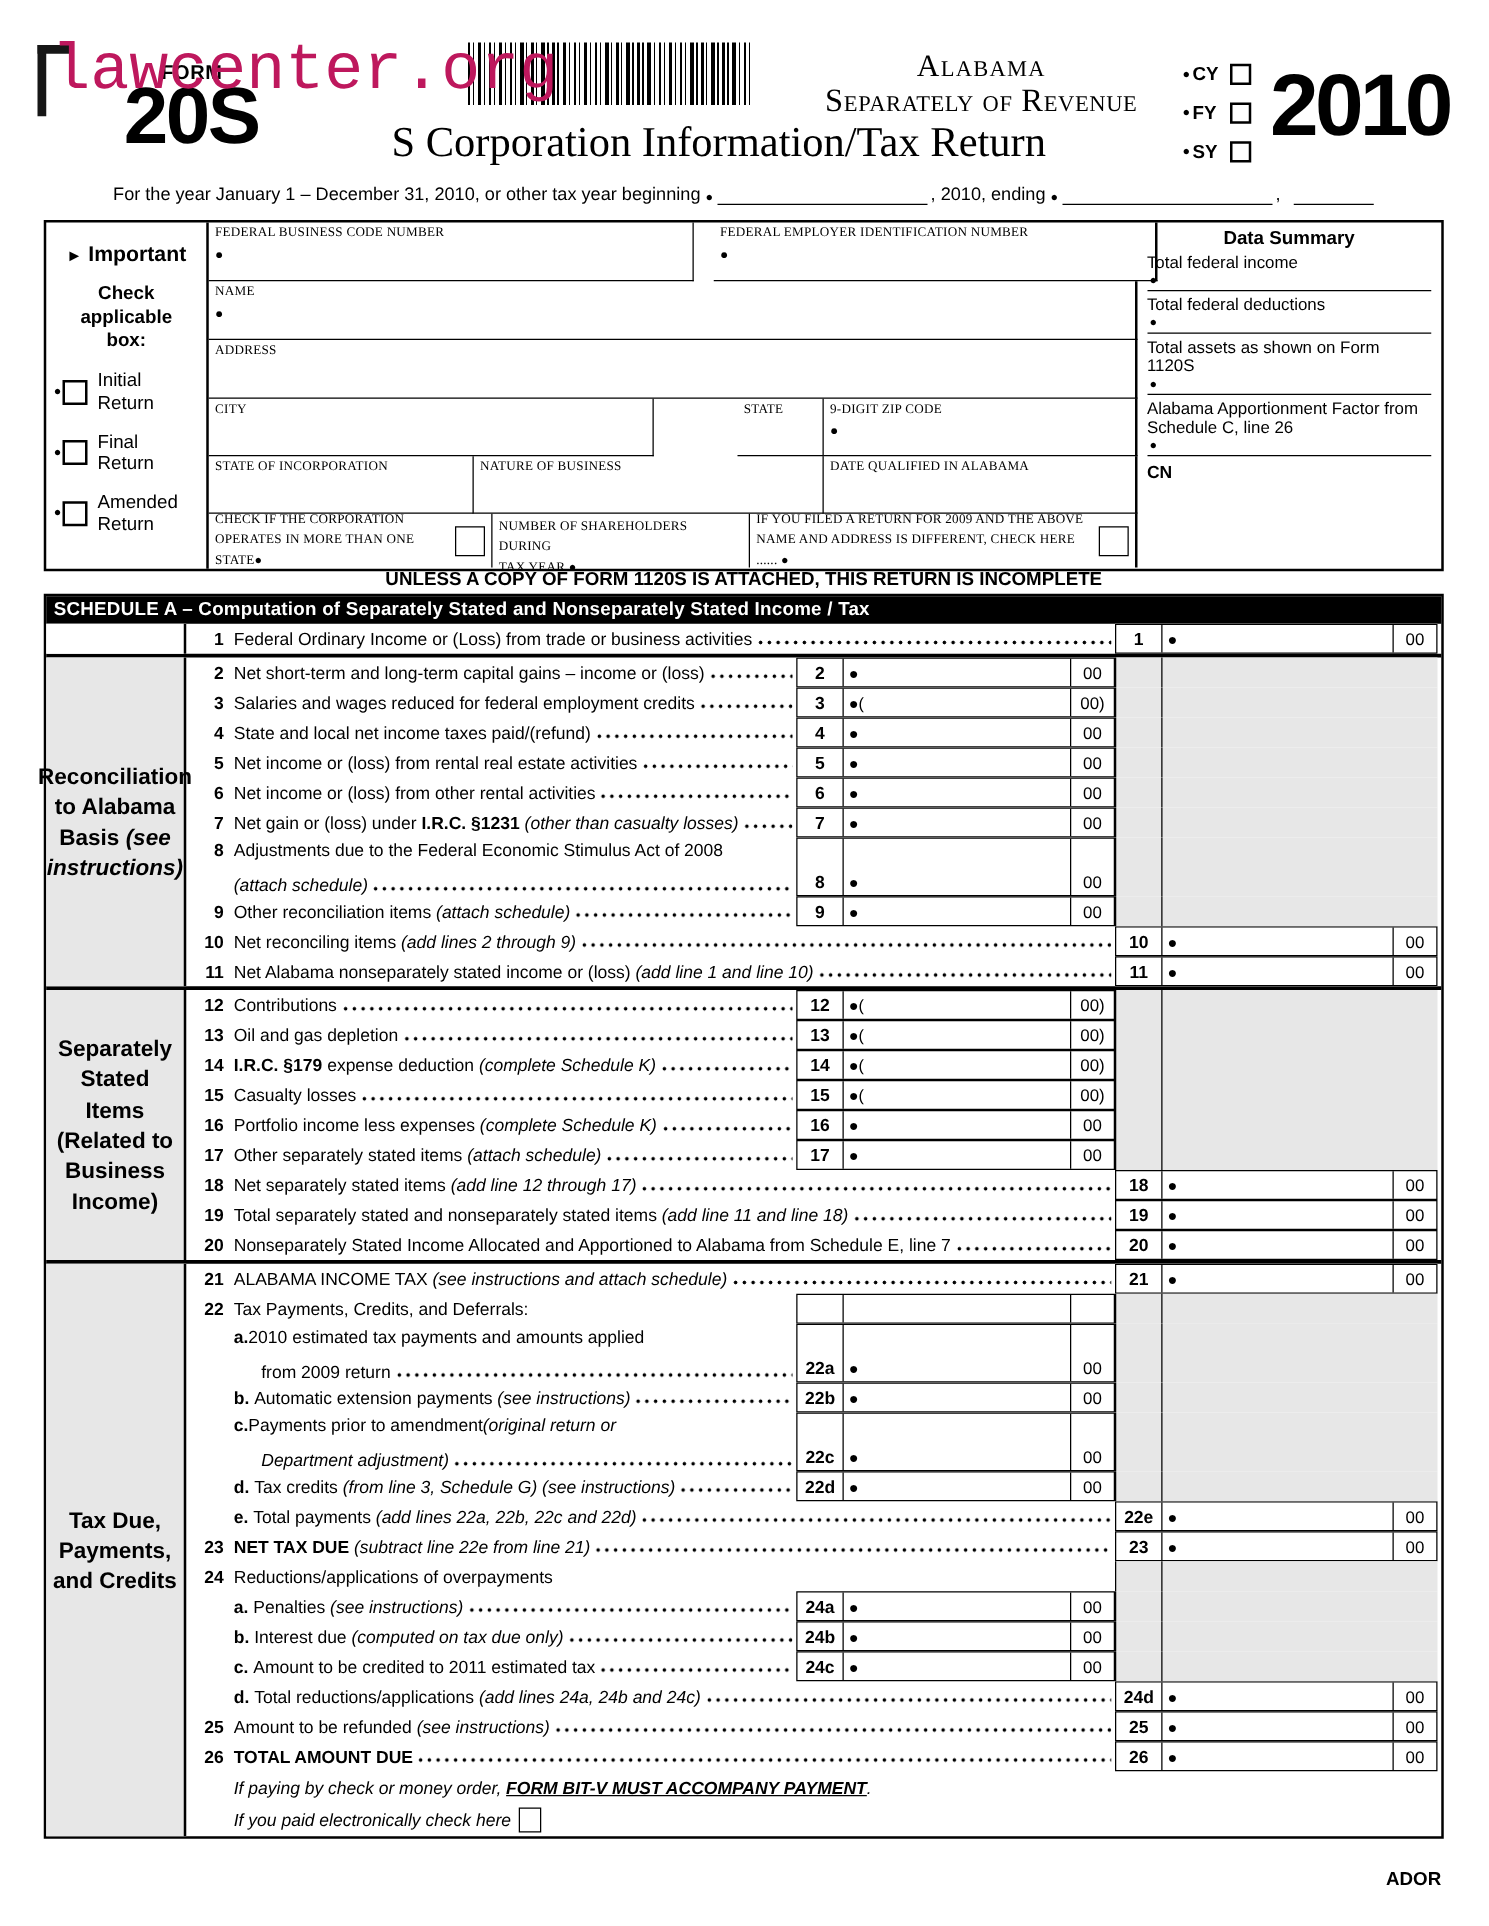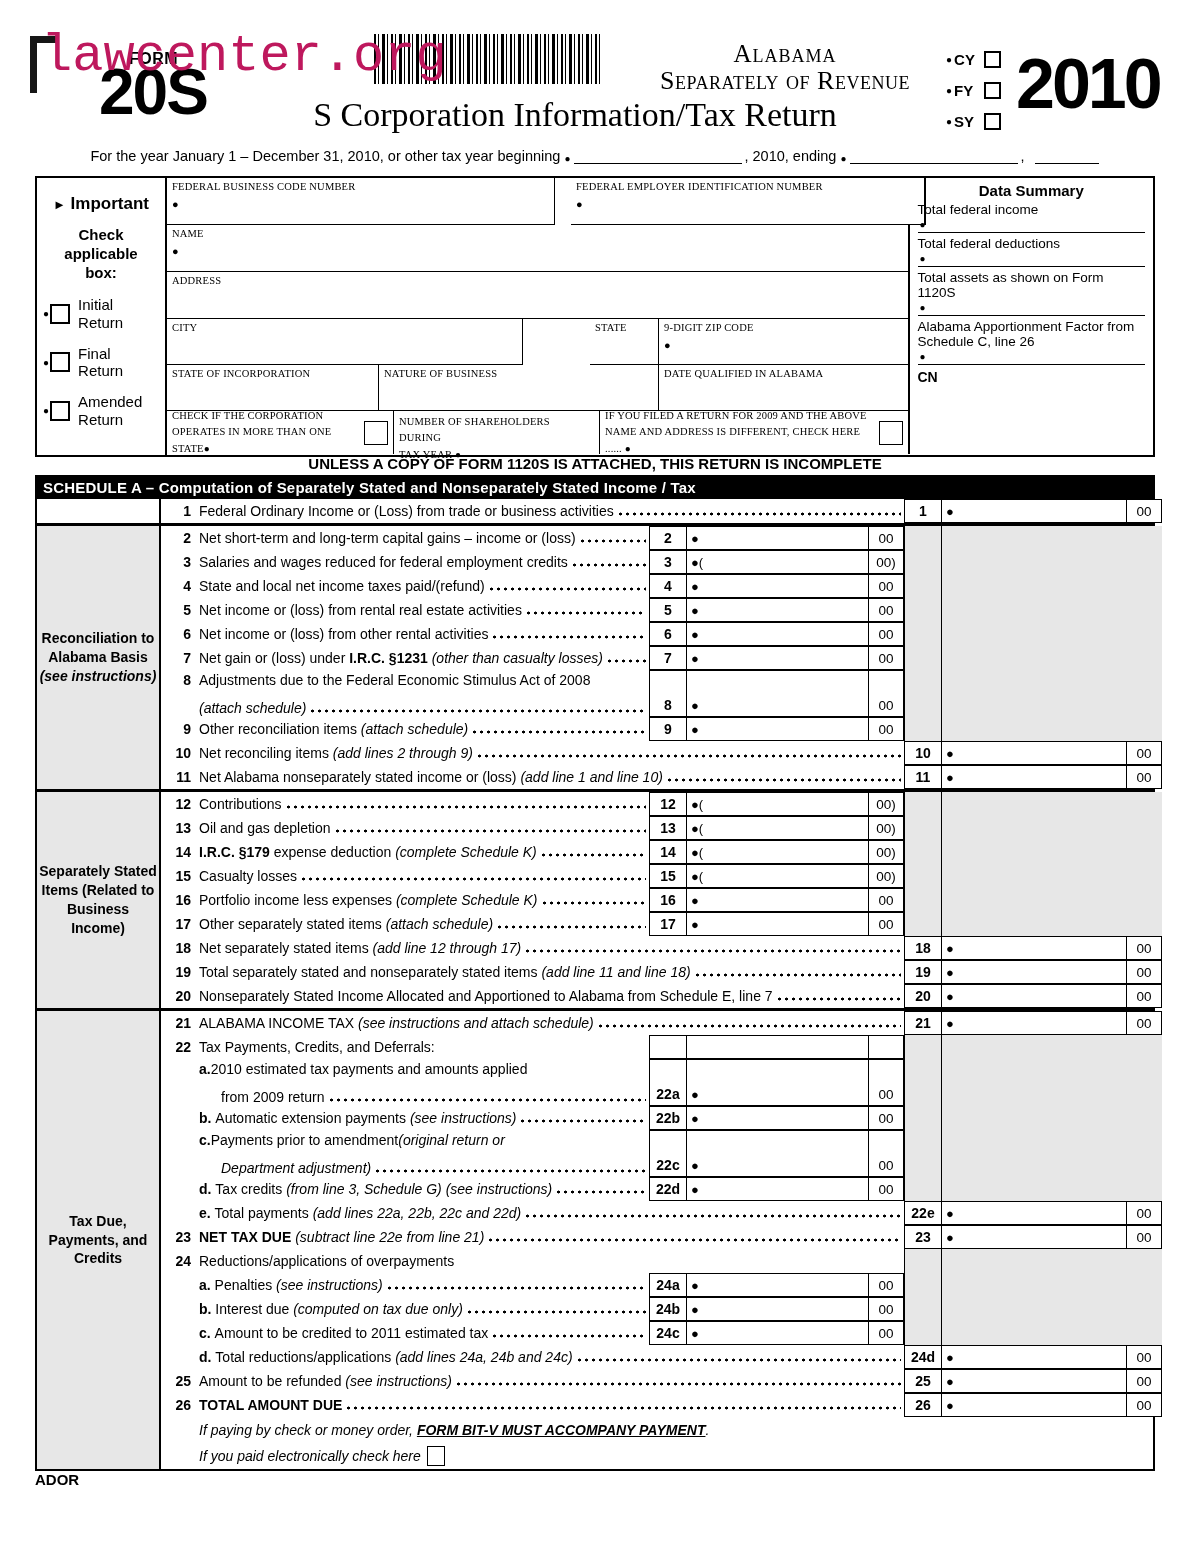--- a/index.html
+++ b/index.html
@@ -56,23 +56,23 @@
   .sum-line { border-bottom:1.5px solid #000; padding:1px 0 2px 2px; font-size:11px; }
   .cn { font-size:14px; font-weight:700; margin-top:4px; }
 
   
   #sched { left:35px; top:455px; width:1120px; }
   .notice { text-align:center; font-weight:700; font-size:15px; margin-bottom:3px; }
   .table { border:2.5px solid #000; }
   .bar { background:#000; color:#fff; font-weight:700; font-size:15px; padding:2px 0 3px 6px; letter-spacing:.2px; }
   .grp { display:flex; }
   .grp + .grp { border-top:3px solid #000; }
-  .sb { width:124px; flex:none; border-right:2px solid #000; background:#e7e7e7;
+  .sb { width:112px; flex:none; border-right:2px solid #000; background:#e7e7e7;
         display:flex; align-items:center; justify-content:center; text-align:center;
-        font-weight:700; font-size:14px; line-height:1.35; padding:2px; }
+        font-weight:700; font-size:18px; line-height:1.35; padding:2px; }
   .sb.white { background:#fff; }
   .rows { flex:1; min-width:0; }
   .srow { display:flex; align-items:stretch; }
   .h1 { height:24px; } .h2 { height:47px; } .hf { height:26px;font-style:italic; }
   .desc { display:flex; align-items:center; font-size:14px; padding-left:4px; overflow:hidden; }
   .dw-i { width:488px; flex:none; } .dw-o { width:743px; flex:none; } .dw-f { flex:1; }
   .ln { width:26px; flex:none; text-align:right; font-weight:700; margin-right:8px; }
   .txt { white-space:nowrap; }
   .dots { flex:1 1 12px; min-width:12px; height:10px; margin:6px 3px 0;
           background-image:radial-gradient(circle,#000 1.3px,transparent 1.7px);
@@ -87,21 +87,21 @@
   .amt { flex:1; display:flex; align-items:center; padding-left:4px; font-size:13px; }
   .cents { width:35px; flex:none; border-left:1.6px solid #000; font-size:13.5px;
            display:flex; align-items:center; justify-content:center; }
   .h2 .bn, .h2 .amt, .h2 .cents { align-items:flex-end; padding-bottom:3px; }
   .gfill { flex:none; width:258px; background:#e7e7e7; border-left:1.6px solid #000; position:relative; }
   .gfill .vline { position:absolute; left:36px; top:0; bottom:0; border-left:1.5px solid #000; }
   .ecb { display:inline-block; width:18px; height:20px; border:1.5px solid #000; background:#fff;
          vertical-align:middle; margin-left:6px; }
   .ccb { display:inline-block; width:24px; height:24px; border:1.5px solid #000; background:#fff;
          vertical-align:middle; }
-  .ador { font-weight:700; font-size:15px; margin-top:0; padding-right:2px; }
+  .ador { text-align:right; font-weight:700; font-size:15px; margin-top:24px; padding-right:2px; }
   .r6cell { display:flex; align-items:center; }
   .r6txt { flex:1; line-height:1.55; }
 </style>
 </head>
 <body>
 
 <div class="page">
 
   <div class="abs wm-corner"></div>
   <div class="abs wm">lawcenter.org</div>

